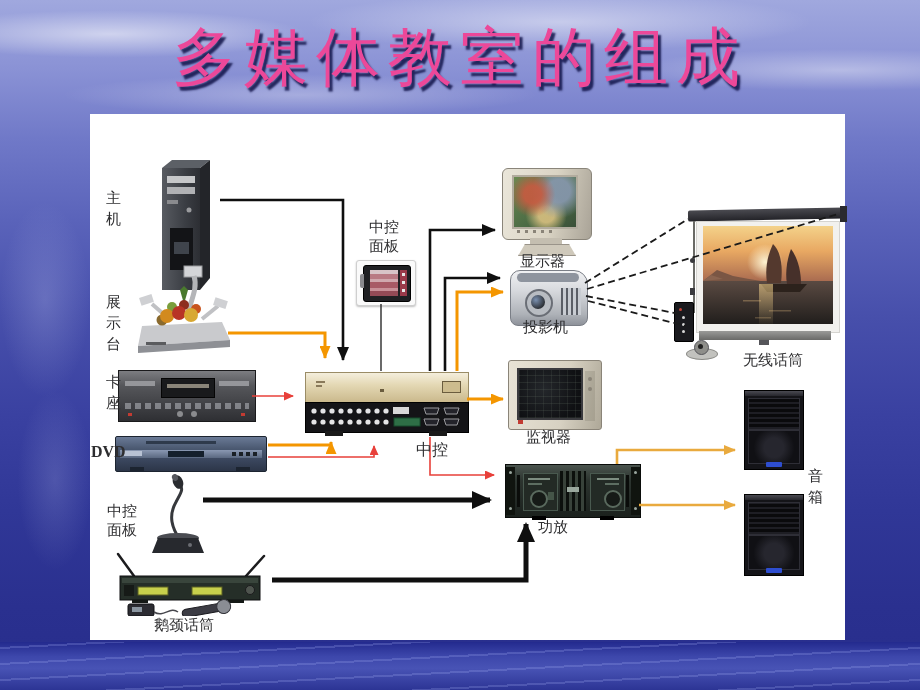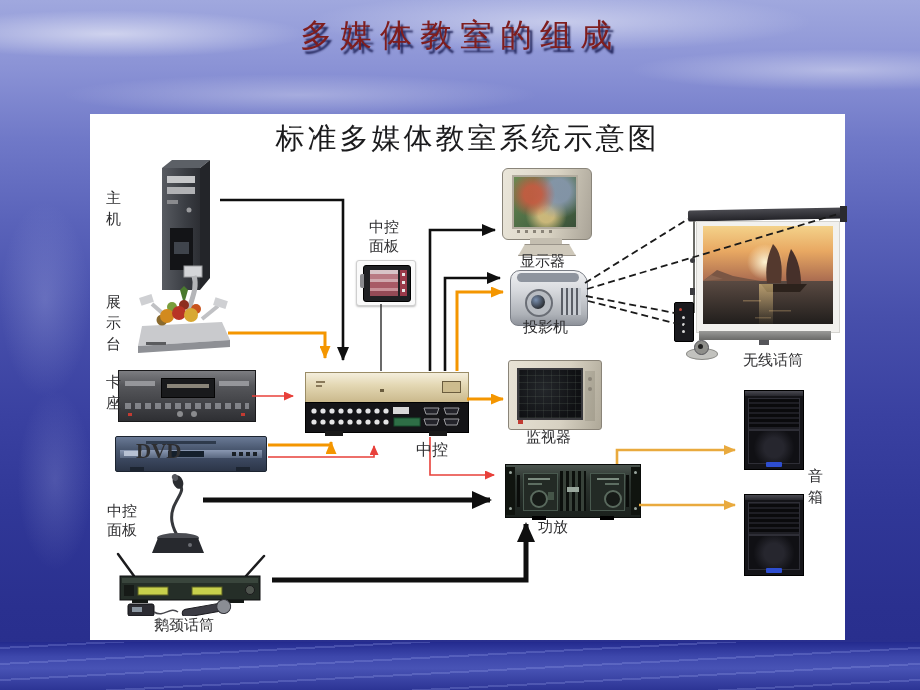--- a/index.html
+++ b/index.html
@@ -15,47 +15,46 @@
       radial-gradient(ellipse 340px 30px at 300px 95px, rgba(255,255,255,.30), rgba(255,255,255,0) 70%),
       radial-gradient(ellipse 60px 130px at 45px 300px, rgba(205,210,245,.22), rgba(205,210,245,0) 75%),
       radial-gradient(ellipse 50px 120px at 55px 480px, rgba(205,210,245,.18), rgba(205,210,245,0) 75%),
       linear-gradient(180deg,#a0a8de 0%,#8a92d5 10%,#7079c8 20%,#5a63ba 32%,#474fab 46%,#3a41a1 60%,#303797 74%,#2a308f 88%,#272d8c 100%);}
   #waveband{position:absolute;left:0;top:642px;width:920px;height:48px;
     background:
       repeating-linear-gradient(177deg, rgba(160,170,240,0) 0 5px, rgba(160,170,240,.25) 5px 7px, rgba(160,170,240,0) 7px 16px),
       linear-gradient(180deg,#232a8e 0%,#3d47ab 30%,#4853b5 55%,#2c3494 100%);}
   
   #slide-title{position:absolute;left:0;top:14px;width:920px;text-align:center;
-    font-size:32px;letter-spacing:8px;color:#7f1d1d;
+    font-size:64px;letter-spacing:8px;color:#ec4899;
     text-shadow:3px 4px 2px rgba(15,18,70,.85);}
   
   #panel{position:absolute;left:90px;top:114px;width:755px;height:526px;background:#ffffff;}
   #diagram-title{position:absolute;left:0;top:5px;width:100%;text-align:center;
     font-size:29px;letter-spacing:3px;color:#1b1b1d;}
   .lbl{position:absolute;font-size:15px;color:#2e2e30;z-index:6;line-height:19px;}
   .vlbl{width:19px;word-break:break-all;text-align:center;line-height:21px;letter-spacing:0;}
   .wrap2{width:42px;text-align:center;}
   #overlay{position:absolute;left:0;top:0;z-index:5;pointer-events:none;}
   .dev{position:absolute;z-index:2;}
 </style>
 </head>
 <body>
 
 <div id="bg"></div>
 <div id="waveband"></div>
 
 <div id="slide-title">多媒体教室的组成</div>
 
 <div id="panel">
-  <div id="diagram-title">标准多媒体教室系统示意图</div>
 
   <div class="lbl vlbl" style="left:14px;top:74px;">主机</div>
   <div class="lbl vlbl" style="left:14px;top:178px;">展示台</div>
   <div class="lbl vlbl" style="left:14px;top:258px;">卡座</div>
-  <div class="lbl" style="left:1px;top:328px;font-weight:bold;font-size:21px;padding-left:45px;">DVD</div>
+  <div class="lbl" style="left:1px;top:328px;font-weight:bold;font-size:16px;">DVD</div>
   <div class="lbl wrap2" style="left:11px;top:388px;">中控面板</div>
   <div class="lbl" style="left:64px;top:502px;">鹅颈话筒</div>
 
   <div class="lbl wrap2" style="left:273px;top:104px;">中控面板</div>
   <div class="lbl" style="left:326px;top:326px;font-size:16px;">中控</div>
   <div class="lbl" style="left:430px;top:138px;">显示器</div>
   <div class="lbl" style="left:433px;top:204px;">投影机</div>
   <div class="lbl" style="left:436px;top:314px;">监视器</div>
   <div class="lbl" style="left:448px;top:404px;">功放</div>
   <div class="lbl" style="left:653px;top:237px;">无线话筒</div>

